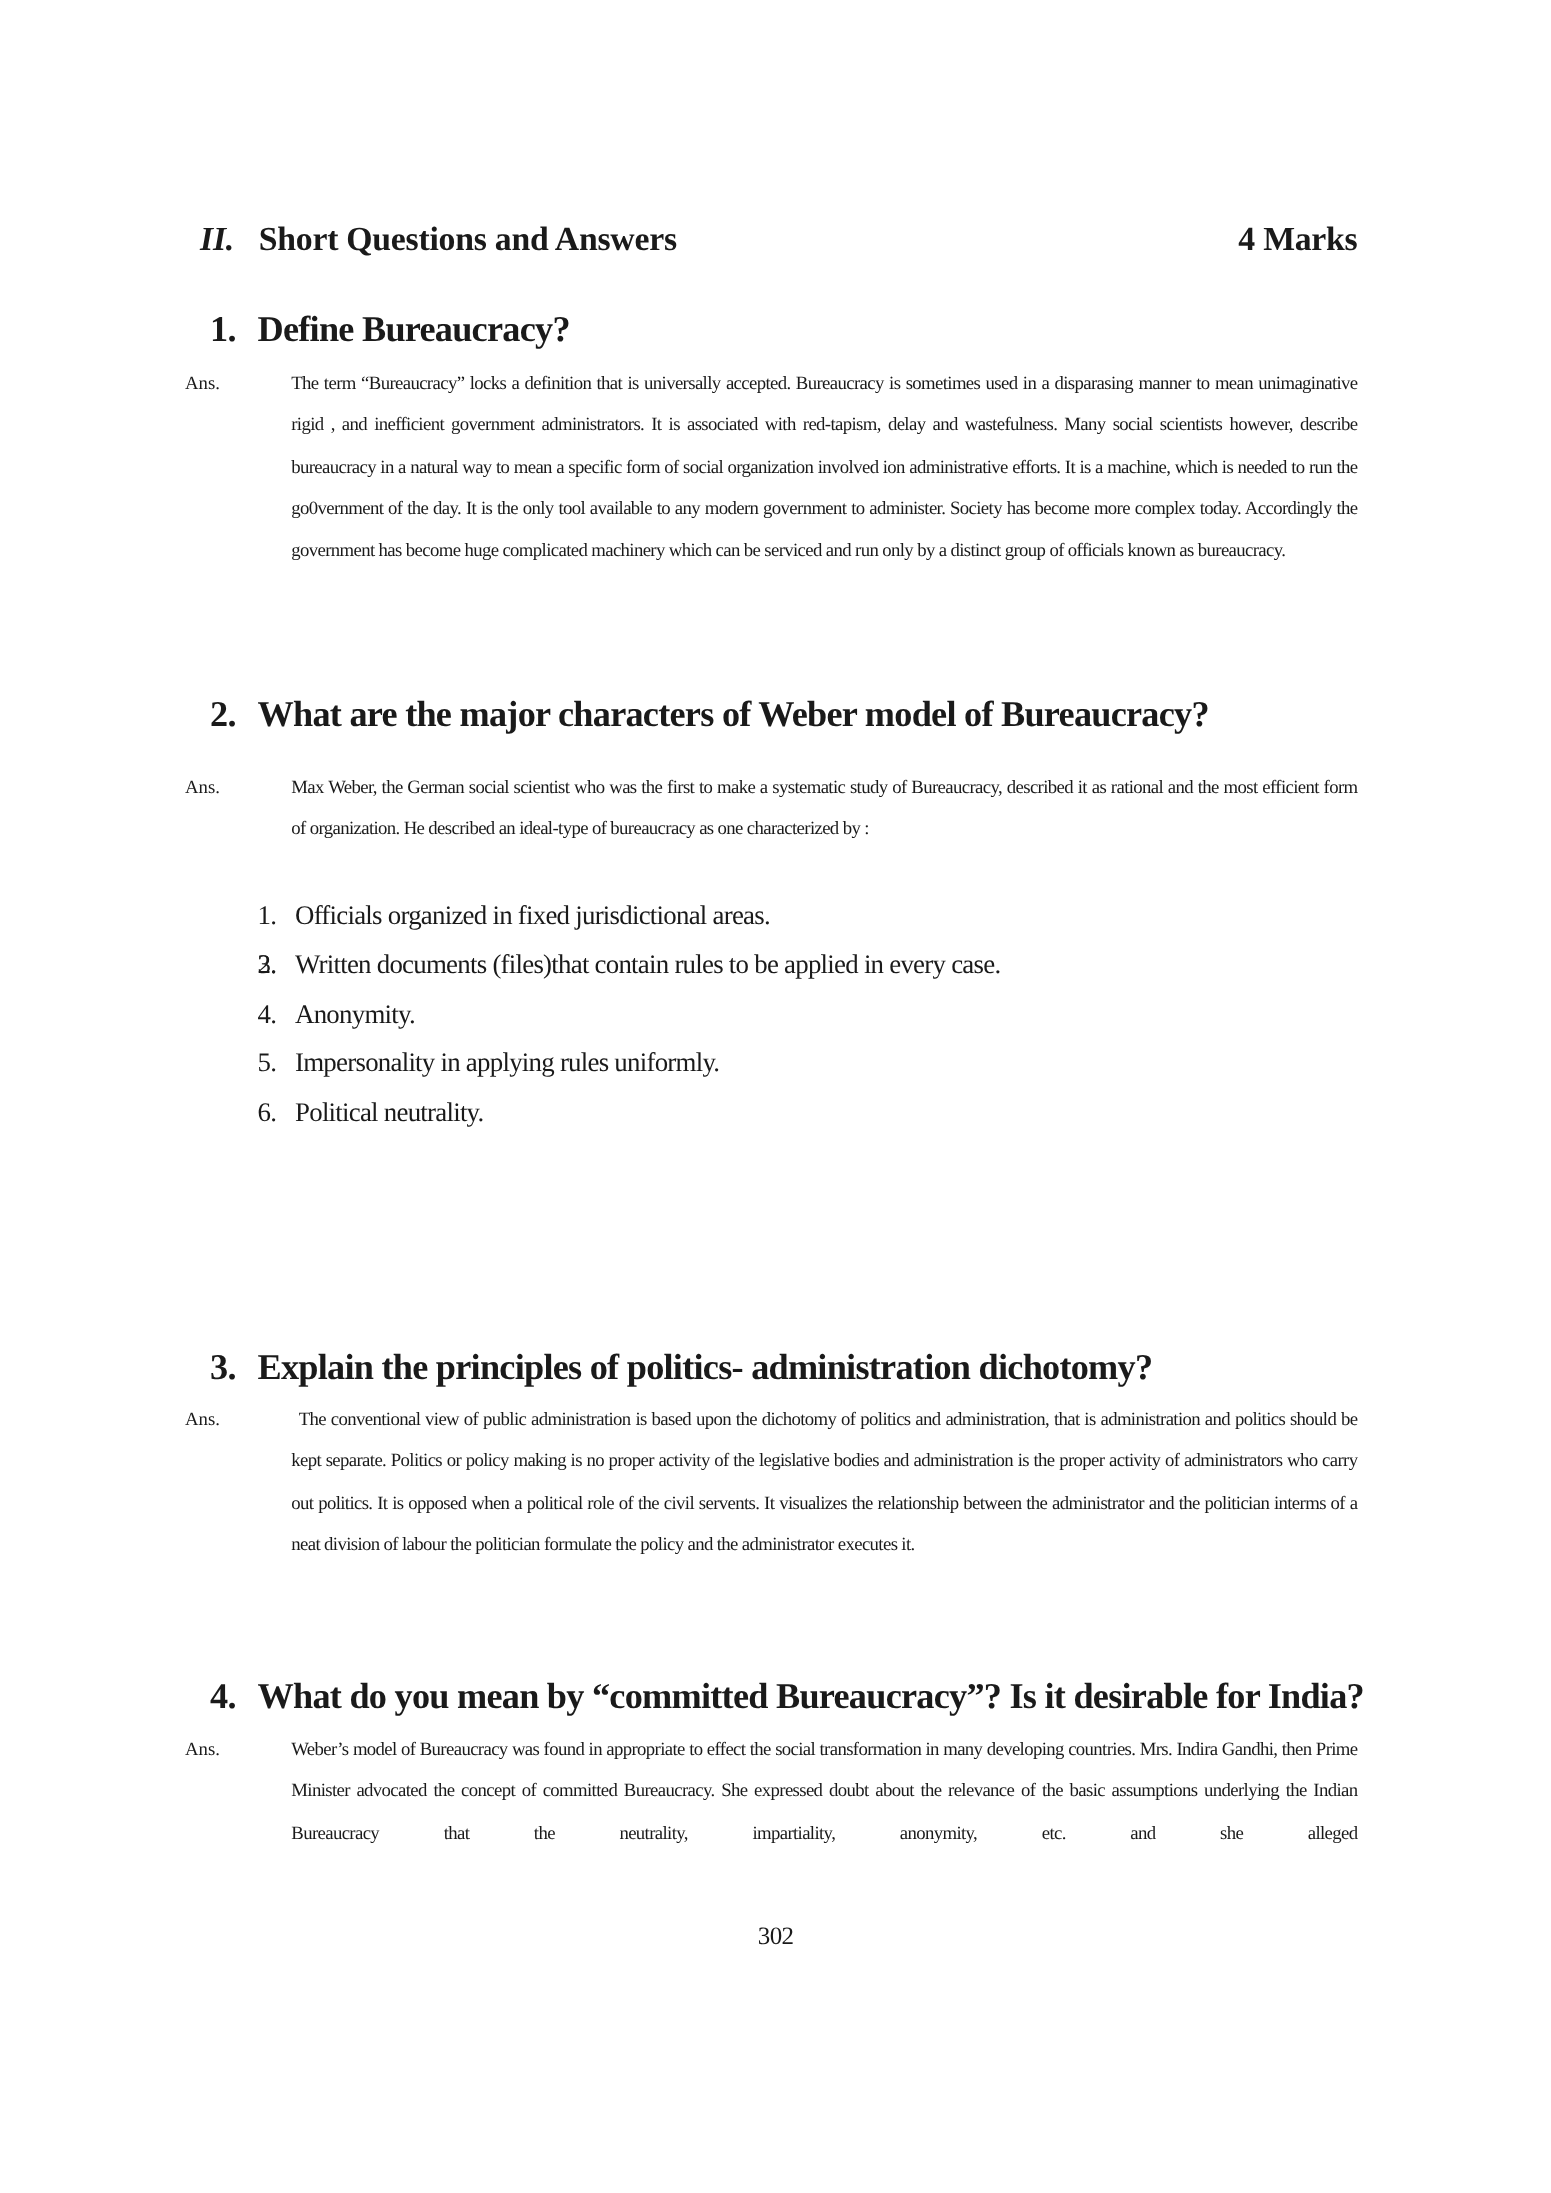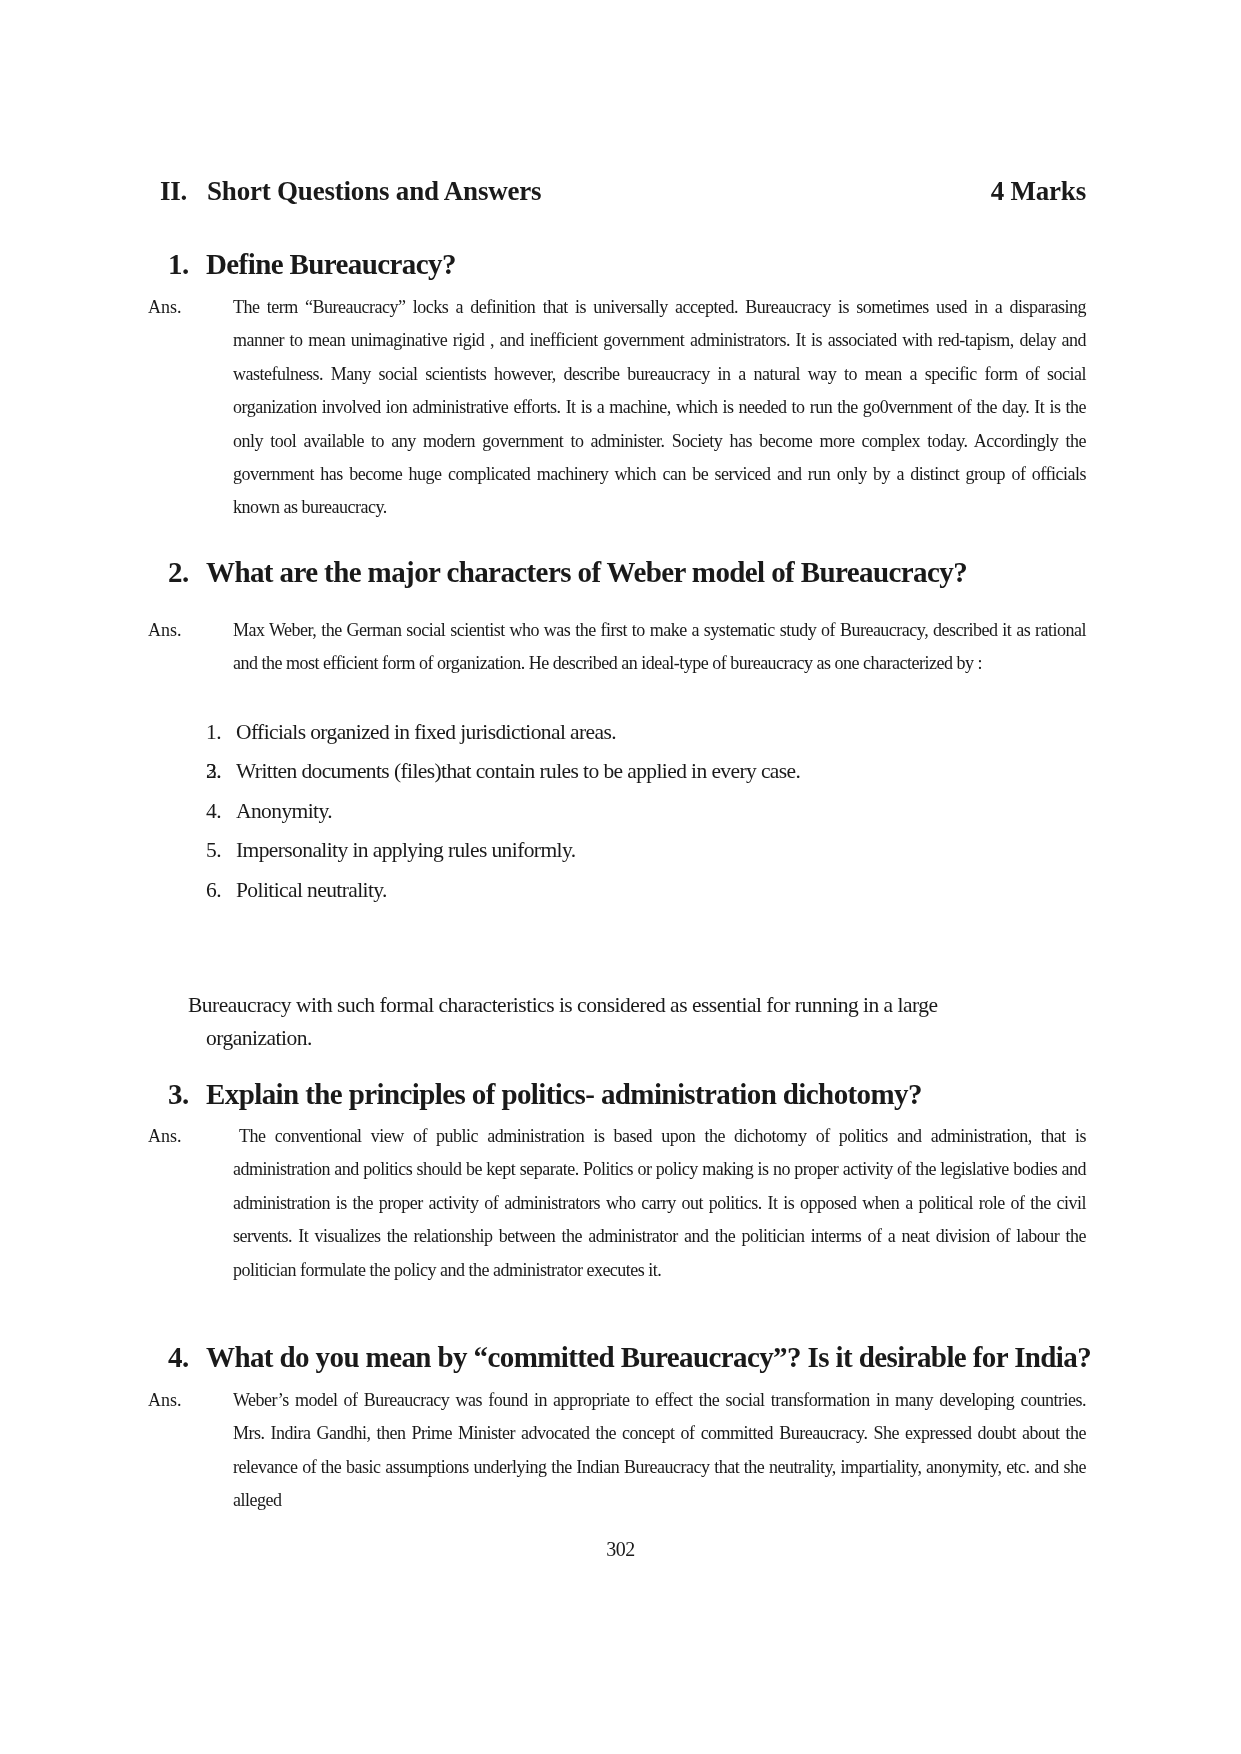--- a/index.html
+++ b/index.html
@@ -2,25 +2,25 @@
 <html><head>
   <meta charset="utf-8">
   <style>
     html, body { margin: 0; padding: 0; background: #ffffff; }
     body { width: 1241px; height: 1754px; position: relative; overflow: hidden;
            font-family: "Liberation Serif", "DejaVu Serif", serif; color: #1a1a1a; }
     .page { position: absolute; left: 0; top: 0; width: 1241px; height: 1754px; }
     .section-heading { position: absolute; left: 160px; top: 176px; width: 926px;
            font-size: 27px; font-weight: bold; display: flex; justify-content: space-between;
            letter-spacing: -0.2px; }
-    .section-heading .num { display: inline-block; width: 47px; }
+    .section-heading .num { display: inline-block; width: 47px; font-style: italic; }
     .q { position: absolute; left: 168px; font-size: 29px; font-weight: bold;
          letter-spacing: -0.6px; white-space: nowrap; }
     .q .qnum { display: inline-block; width: 38px; }
-    .ans-block { position: absolute; left: 148px; width: 938px; font-size: 18px; line-height: 33.4px; }
+    .ans-block { position: absolute; left: 148px; width: 938px; font-size: 15px; line-height: 33.4px; }
     .ans-label { position: absolute; left: 0; top: 0; }
     .ans-text { margin-left: 85px; text-align: justify; letter-spacing: -0.5px; }
     .ans-text.indent1 { text-indent: 6px; }
     .list { position: absolute; left: 206px; width: 880px; font-size: 21.5px; line-height: 33.4px; margin: 0; padding: 0; list-style: none; }
     .list li { position: relative; padding-left: 30px; letter-spacing: -0.6px; text-align: justify; }
     .list li .lnum { position: absolute; left: 0; top: 0; }
     .list li.gap { margin-top: 6px; }
     .closing { position: absolute; left: 188px; width: 898px; font-size: 21.5px; line-height: 33.4px;
                text-align: justify; letter-spacing: -0.5px; }
     .closing .cont { display: block; margin-left: 18px; }
@@ -57,24 +57,20 @@
 
   <ul class="list" style="top:716px;">
     <li><span class="lnum">1.</span><span>Officials organized in fixed jurisdictional areas.</span></li>
     <li class="gap"><span class="lnum">2.</span></li>
     <li class="gap"><span class="lnum">3.</span><span>Written documents (files)that contain rules to be applied in every case.</span></li>
     <li class="gap"><span class="lnum">4.</span><span>Anonymity.</span></li>
     <li class="gap"><span class="lnum">5.</span><span>Impersonality in applying rules uniformly.</span></li>
     <li class="gap"><span class="lnum">6.</span><span>Political neutrality.</span></li>
   </ul>
 
-  <div class="closing" style="top:989px;">
-    <span>Bureaucracy with such formal characteristics is considered as essential for running in a large</span>
-    <span class="cont">organization.</span>
-  </div>
 
   <div class="q" style="top:1078px;">
     <span class="qnum">3.</span><span>Explain the principles of politics- administration dichotomy?</span>
   </div>
   <div class="ans-block" style="top:1120px;">
     <span class="ans-label">Ans.</span>
     <div class="ans-text indent1">The conventional view of public administration is based upon the dichotomy of politics and administration, that is administration and politics should be kept separate. Politics or policy making is no proper activity of the legislative bodies and administration is the proper activity of administrators who carry out politics. It is opposed when a political role of the civil servents. It visualizes the relationship between the administrator and the politician interms of a neat division of labour the politician formulate the policy and the administrator executes it.</div>
   </div>
 
   <div class="q" style="top:1341px;">

